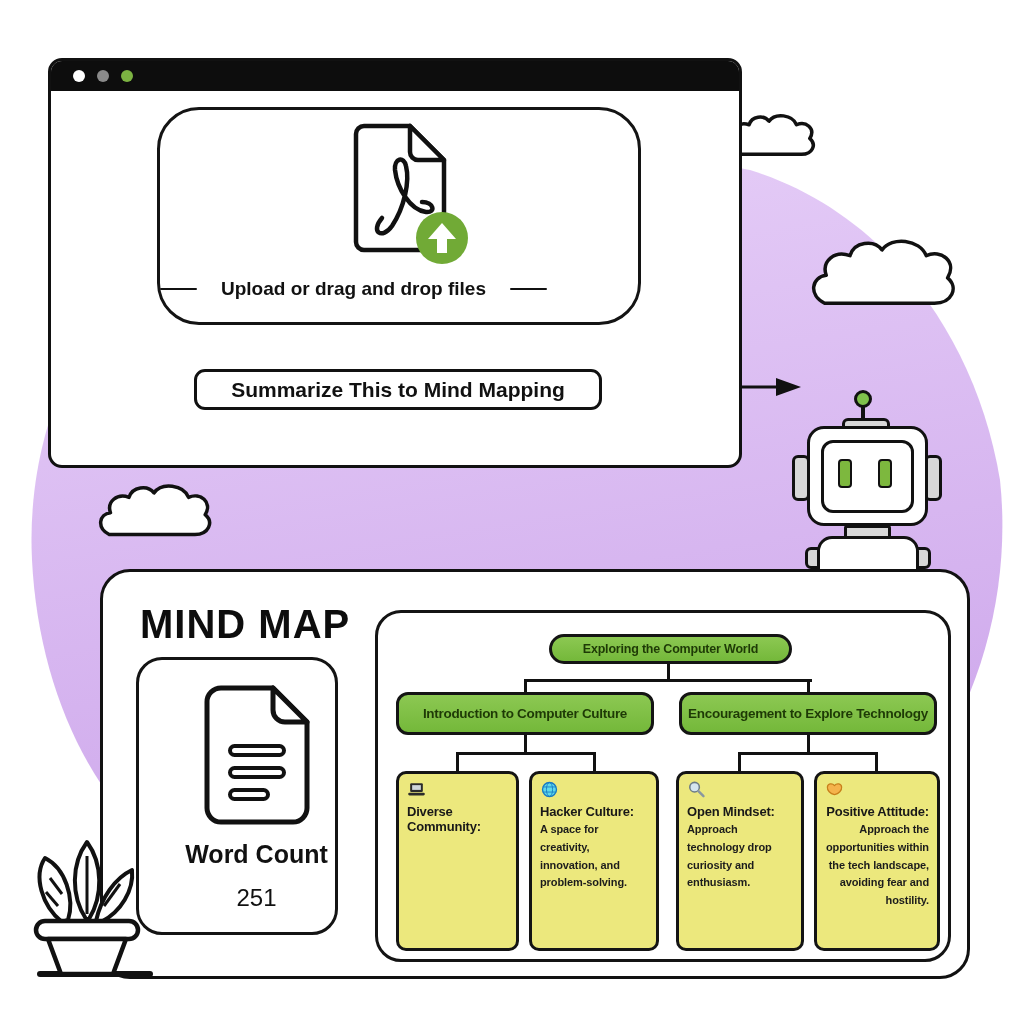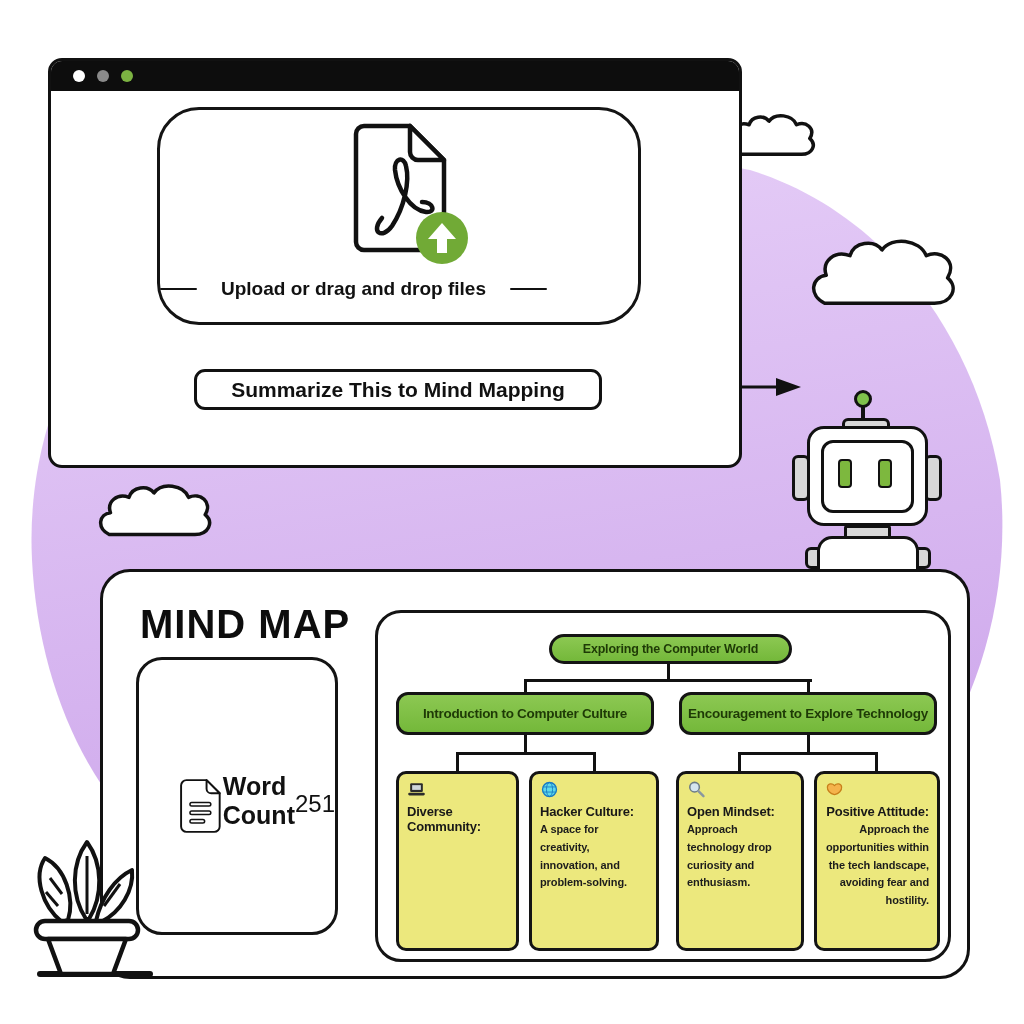--- a/index.html
+++ b/index.html
@@ -67,21 +67,21 @@
                 letter-spacing:-1px; color:#0d0d0d; }
 
   
   #panel { left:100px; top:569px; width:870px; height:410px; background:#fff;
            border:3.5px solid #111; border-radius:30px; }
   #panel-heading { position:absolute; left:37px; top:30px; font-size:40px; font-weight:bold;
                    letter-spacing:1px; color:#0d0d0d; }
 
   #word-card { position:absolute; left:33px; top:85px; width:202px; height:278px;
                border:3px solid #141414; border-radius:26px; background:#fff;
-               display:flex; flex-direction:row; align-items:center;padding-left:39px; }
+               display:flex; flex-direction:column; align-items:center;padding-left:39px; }
   #word-doc-icon { margin-top:20px; width:116px; height:150px; }
   #word-count-label { margin-top:10px; font-size:25px; font-weight:600; color:#111; }
   #word-count-value { margin-top:15px; font-size:24px; font-weight:500; color:#111; }
 
   #map-card { position:absolute; left:272px; top:22px; width:576px; height:352px;
               border:3.5px solid #141414; border-radius:26px; background:#fff;margin-top:16px; }
 
   
   .node { position:absolute; display:flex; align-items:center; justify-content:center;
           background:linear-gradient(#8cc852,#74b83a); border:3px solid #141414;

